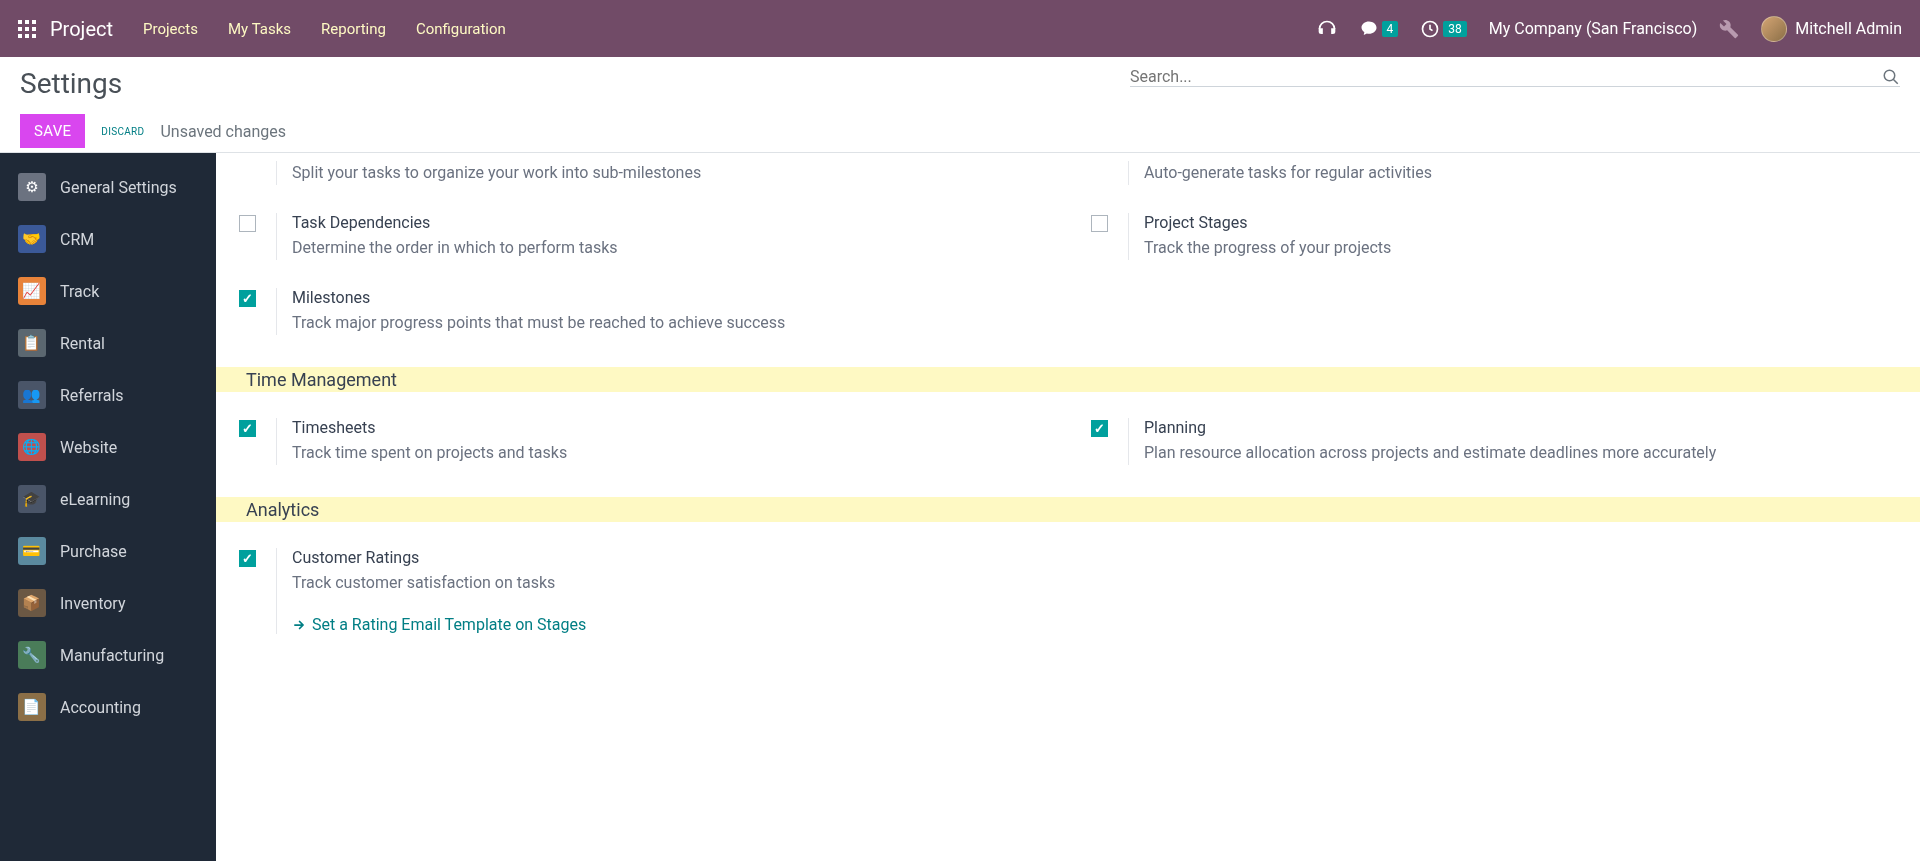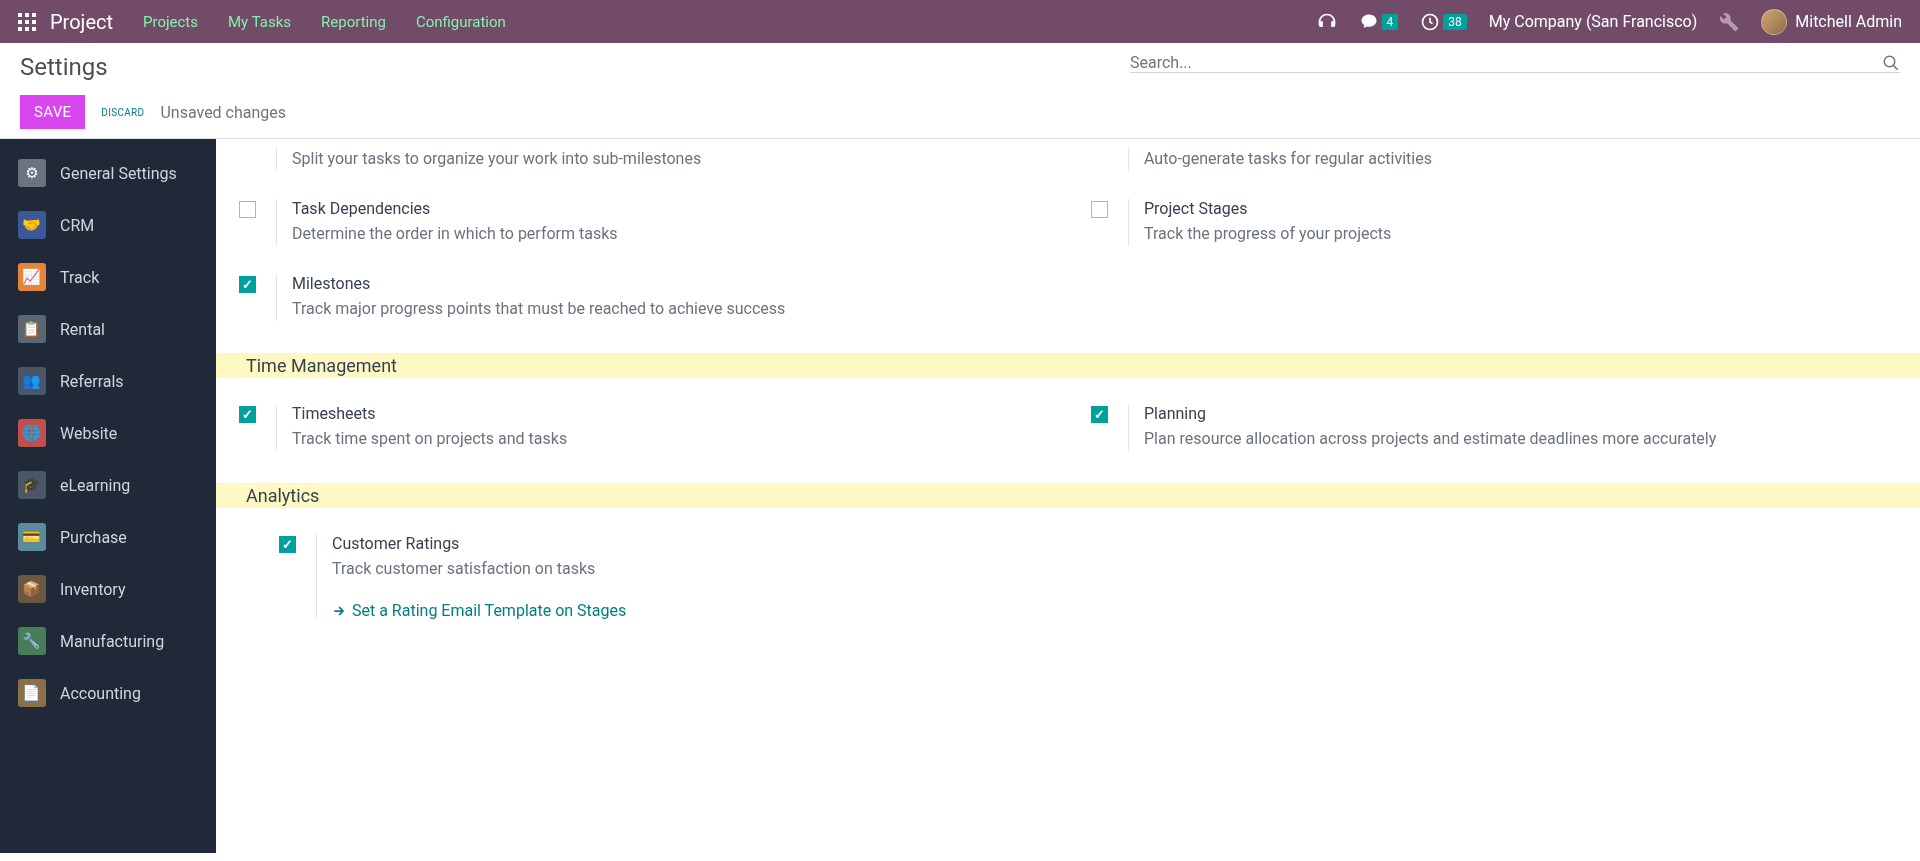--- a/index.html
+++ b/index.html
@@ -1,28 +1,28 @@
 <!DOCTYPE html>
 <html><head>
 <meta charset="utf-8">
 <style>
 * { margin:0; padding:0; box-sizing:border-box; font-family:-apple-system,BlinkMacSystemFont,"Segoe UI",Roboto,sans-serif; }
 body { width:1920px; height:861px; overflow:hidden; background:#fff; color:#374151; }
-.topnav { height:43px; background:#714b67; display:flex; align-items:center; color:#fff; font-size:15px; }
+.topnav { height:57px; background:#714b67; display:flex; align-items:center; color:#fff; font-size:15px; }
 .topnav .apps-icon { margin-left:18px; margin-right:14px; display:flex; align-items:center; }
 .topnav .brand { font-size:20px; font-weight:400; margin-right:30px; }
-.topnav .menu-item { margin-right:30px; cursor:pointer; color:#86efac; }
+.topnav .menu-item { margin-right:30px; cursor:pointer; color:#fef9c3; }
 .topnav .spacer { flex:1; }
 .topnav .right-item { margin-right:22px; display:flex; align-items:center; cursor:pointer; position:relative; }
 .topnav .badge { background:#00a09d; color:#fff; font-size:12px; padding:1px 5px; border-radius:2px; margin-left:3px; }
 .topnav .avatar { width:26px; height:26px; border-radius:50%; background:linear-gradient(135deg,#d4a574,#8b6f47); margin-right:8px; border:1px solid rgba(255,255,255,.3); }
 
 .subhead { height:96px; padding:10px 20px 0; border-bottom:1px solid #dee2e6; display:flex; flex-direction:column; }
 .subhead .row1 { display:flex; align-items:flex-start; }
-.subhead .title { font-size:24px; color:#495057; flex:0 0 auto; }
+.subhead .title { font-size:28px; color:#495057; flex:0 0 auto; }
 .subhead .search-wrap { margin-left:auto; width:770px; display:flex; align-items:center; border-bottom:1px solid #ced4da; }
 .subhead .search-wrap input { border:none; outline:none; font-size:16px; color:#6c757d; width:100%; background:transparent; }
 .subhead .search-wrap .mag { color:#6c757d; }
 .subhead .row2 { display:flex; align-items:center; margin-top:14px; gap:16px; }
 .subhead .save-btn { background:#d946ef; color:#fff; border:none; padding:8px 14px; font-size:15px; cursor:pointer; letter-spacing:.3px; }
 .subhead .discard-btn { color:#017e84; background:none; border:none; font-size:10px; cursor:pointer; letter-spacing:.3px; }
 .subhead .unsaved { color:#6c757d; font-size:16px; }
 
 .body-wrap { display:flex; height:714px; }
 .sidebar { width:216px; background:#1f2937; padding-top:8px; overflow-y:auto; }
@@ -241,21 +241,21 @@
           </div>
         <div class="body">
           <div class="name">Planning</div>
           <div class="desc">Plan resource allocation across projects and estimate deadlines more accurately</div>
         </div>
       </div>
     </div>
 
     <div class="section-header">Analytics</div>
 
-    <div class="setting-row" style="padding-top:16px;margin-left:40px;">
+    <div class="setting-row" style="padding-top:16px;">
       <div class="setting-col">
         <div class="cb-wrap">
             <div class="checkbox checked"></div>
           </div>
         <div class="body">
           <div class="name">Customer Ratings</div>
           <div class="desc">Track customer satisfaction on tasks</div>
           <div class="link">
             <span>
               <svg width="14" height="14" viewBox="0 0 24 24" fill="#017e84">

